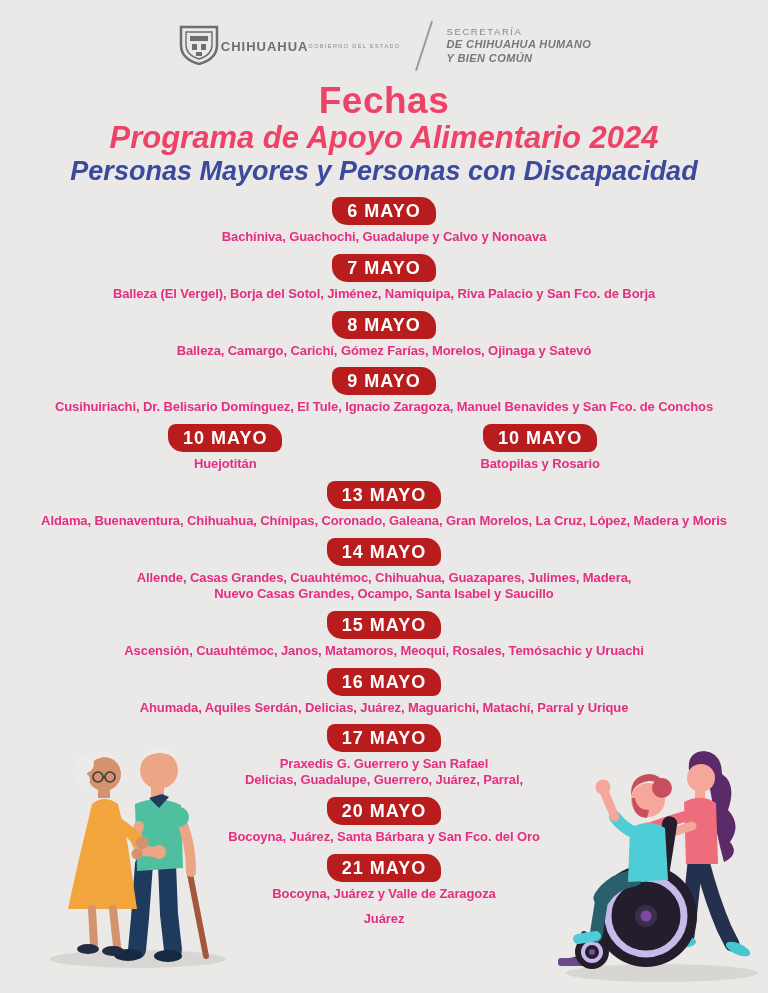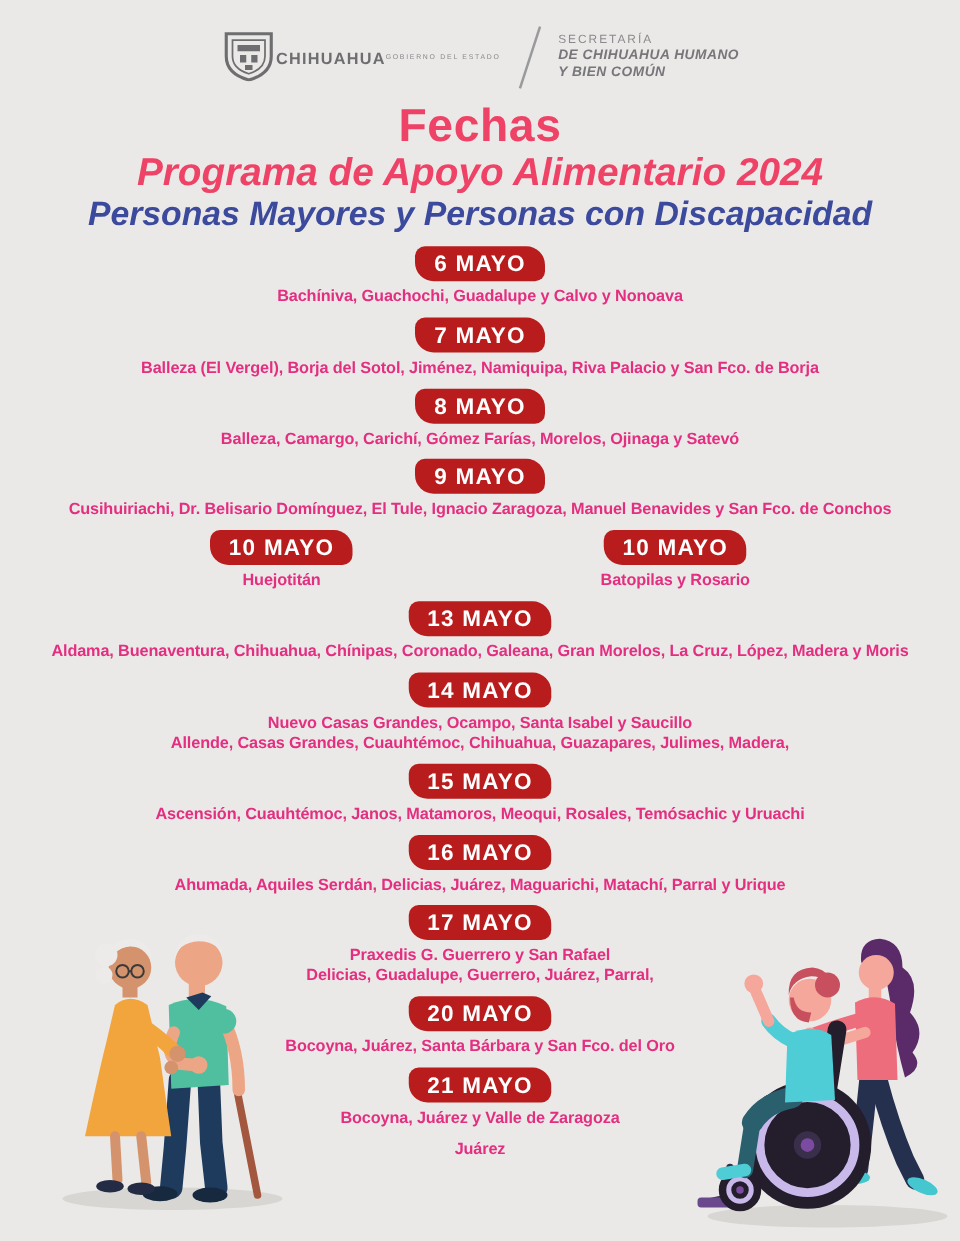--- a/index.html
+++ b/index.html
@@ -93,21 +93,21 @@
   <main class="schedule" id="schedule-list">
       <section class="entry"><div class="badge">6 MAYO</div><p class="places">Bachíniva, Guachochi, Guadalupe y Calvo y Nonoava</p></section>
       <section class="entry"><div class="badge">7 MAYO</div><p class="places">Balleza (El Vergel), Borja del Sotol, Jiménez, Namiquipa, Riva Palacio y San Fco. de Borja</p></section>
       <section class="entry"><div class="badge">8 MAYO</div><p class="places">Balleza, Camargo, Carichí, Gómez Farías, Morelos, Ojinaga y Satevó</p></section>
       <section class="entry"><div class="badge">9 MAYO</div><p class="places">Cusihuiriachi, Dr. Belisario Domínguez, El Tule, Ignacio Zaragoza, Manuel Benavides y San Fco. de Conchos</p></section>
       <div class="pair-row">
         <section class="entry"><div class="badge">10 MAYO</div><p class="places">Huejotitán</p></section>
         <section class="entry"><div class="badge">10 MAYO</div><p class="places">Batopilas y Rosario</p></section>
       </div>
       <section class="entry"><div class="badge">13 MAYO</div><p class="places">Aldama, Buenaventura, Chihuahua, Chínipas, Coronado, Galeana, Gran Morelos, La Cruz, López, Madera y Moris</p></section>
-      <section class="entry"><div class="badge">14 MAYO</div><p class="places">Nuevo Casas Grandes, Ocampo, Santa Isabel y Saucillo</p><p class="places">Allende, Casas Grandes, Cuauhtémoc, Chihuahua, Guazapares, Julimes, Madera,</p></section>
+      <section class="entry"><div class="badge">14 MAYO</div><p class="places">Allende, Casas Grandes, Cuauhtémoc, Chihuahua, Guazapares, Julimes, Madera,</p><p class="places">Nuevo Casas Grandes, Ocampo, Santa Isabel y Saucillo</p></section>
       <section class="entry"><div class="badge">15 MAYO</div><p class="places">Ascensión, Cuauhtémoc, Janos, Matamoros, Meoqui, Rosales, Temósachic y Uruachi</p></section>
       <section class="entry"><div class="badge">16 MAYO</div><p class="places">Ahumada, Aquiles Serdán, Delicias, Juárez, Maguarichi, Matachí, Parral y Urique</p></section>
       <section class="entry"><div class="badge">17 MAYO</div><p class="places">Praxedis G. Guerrero y San Rafael</p><p class="places">Delicias, Guadalupe, Guerrero, Juárez, Parral,</p></section>
       <section class="entry"><div class="badge">20 MAYO</div><p class="places">Bocoyna, Juárez, Santa Bárbara y San Fco. del Oro</p></section>
       <section class="entry"><div class="badge">21 MAYO</div><p class="places">Bocoyna, Juárez y Valle de Zaragoza</p></section>
       <section class="entry"><p class="places">Juárez</p></section>
     </main>
 
   <svg class="illus illus-left" width="195" height="250" viewBox="0 0 195 250">
     <ellipse cx="98" cy="237" rx="88" ry="9" fill="#d7d6d3"></ellipse>

